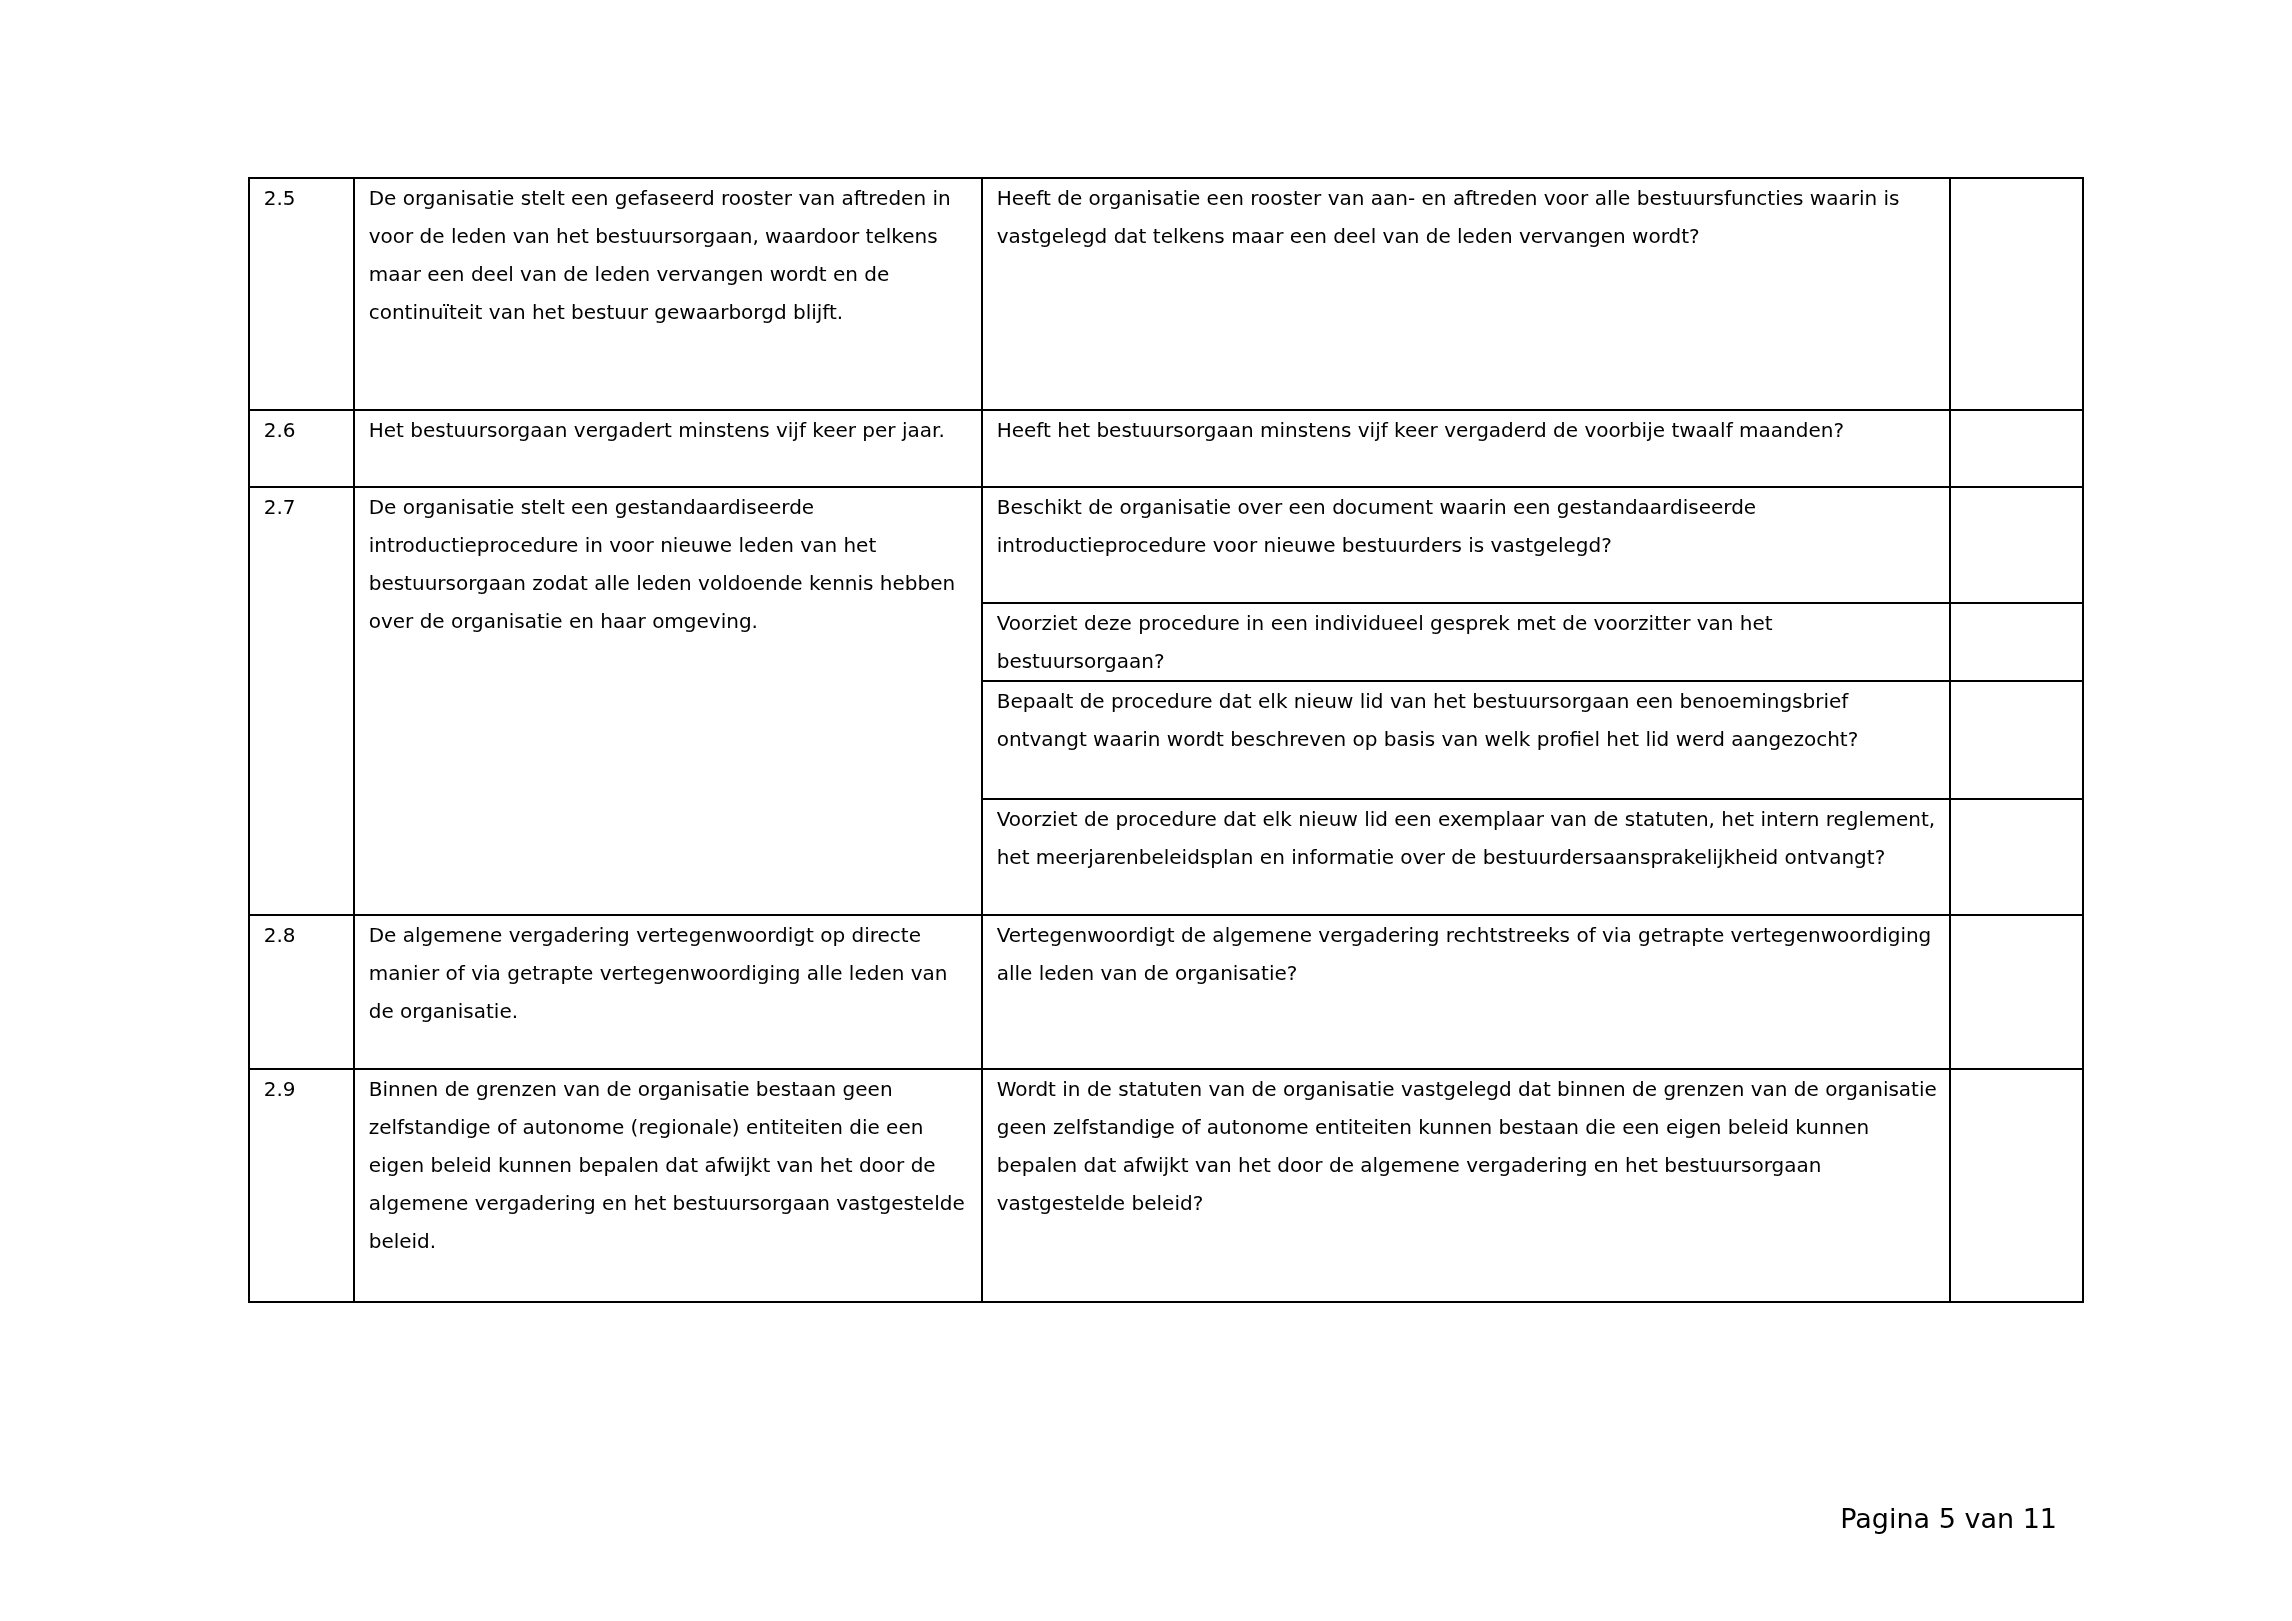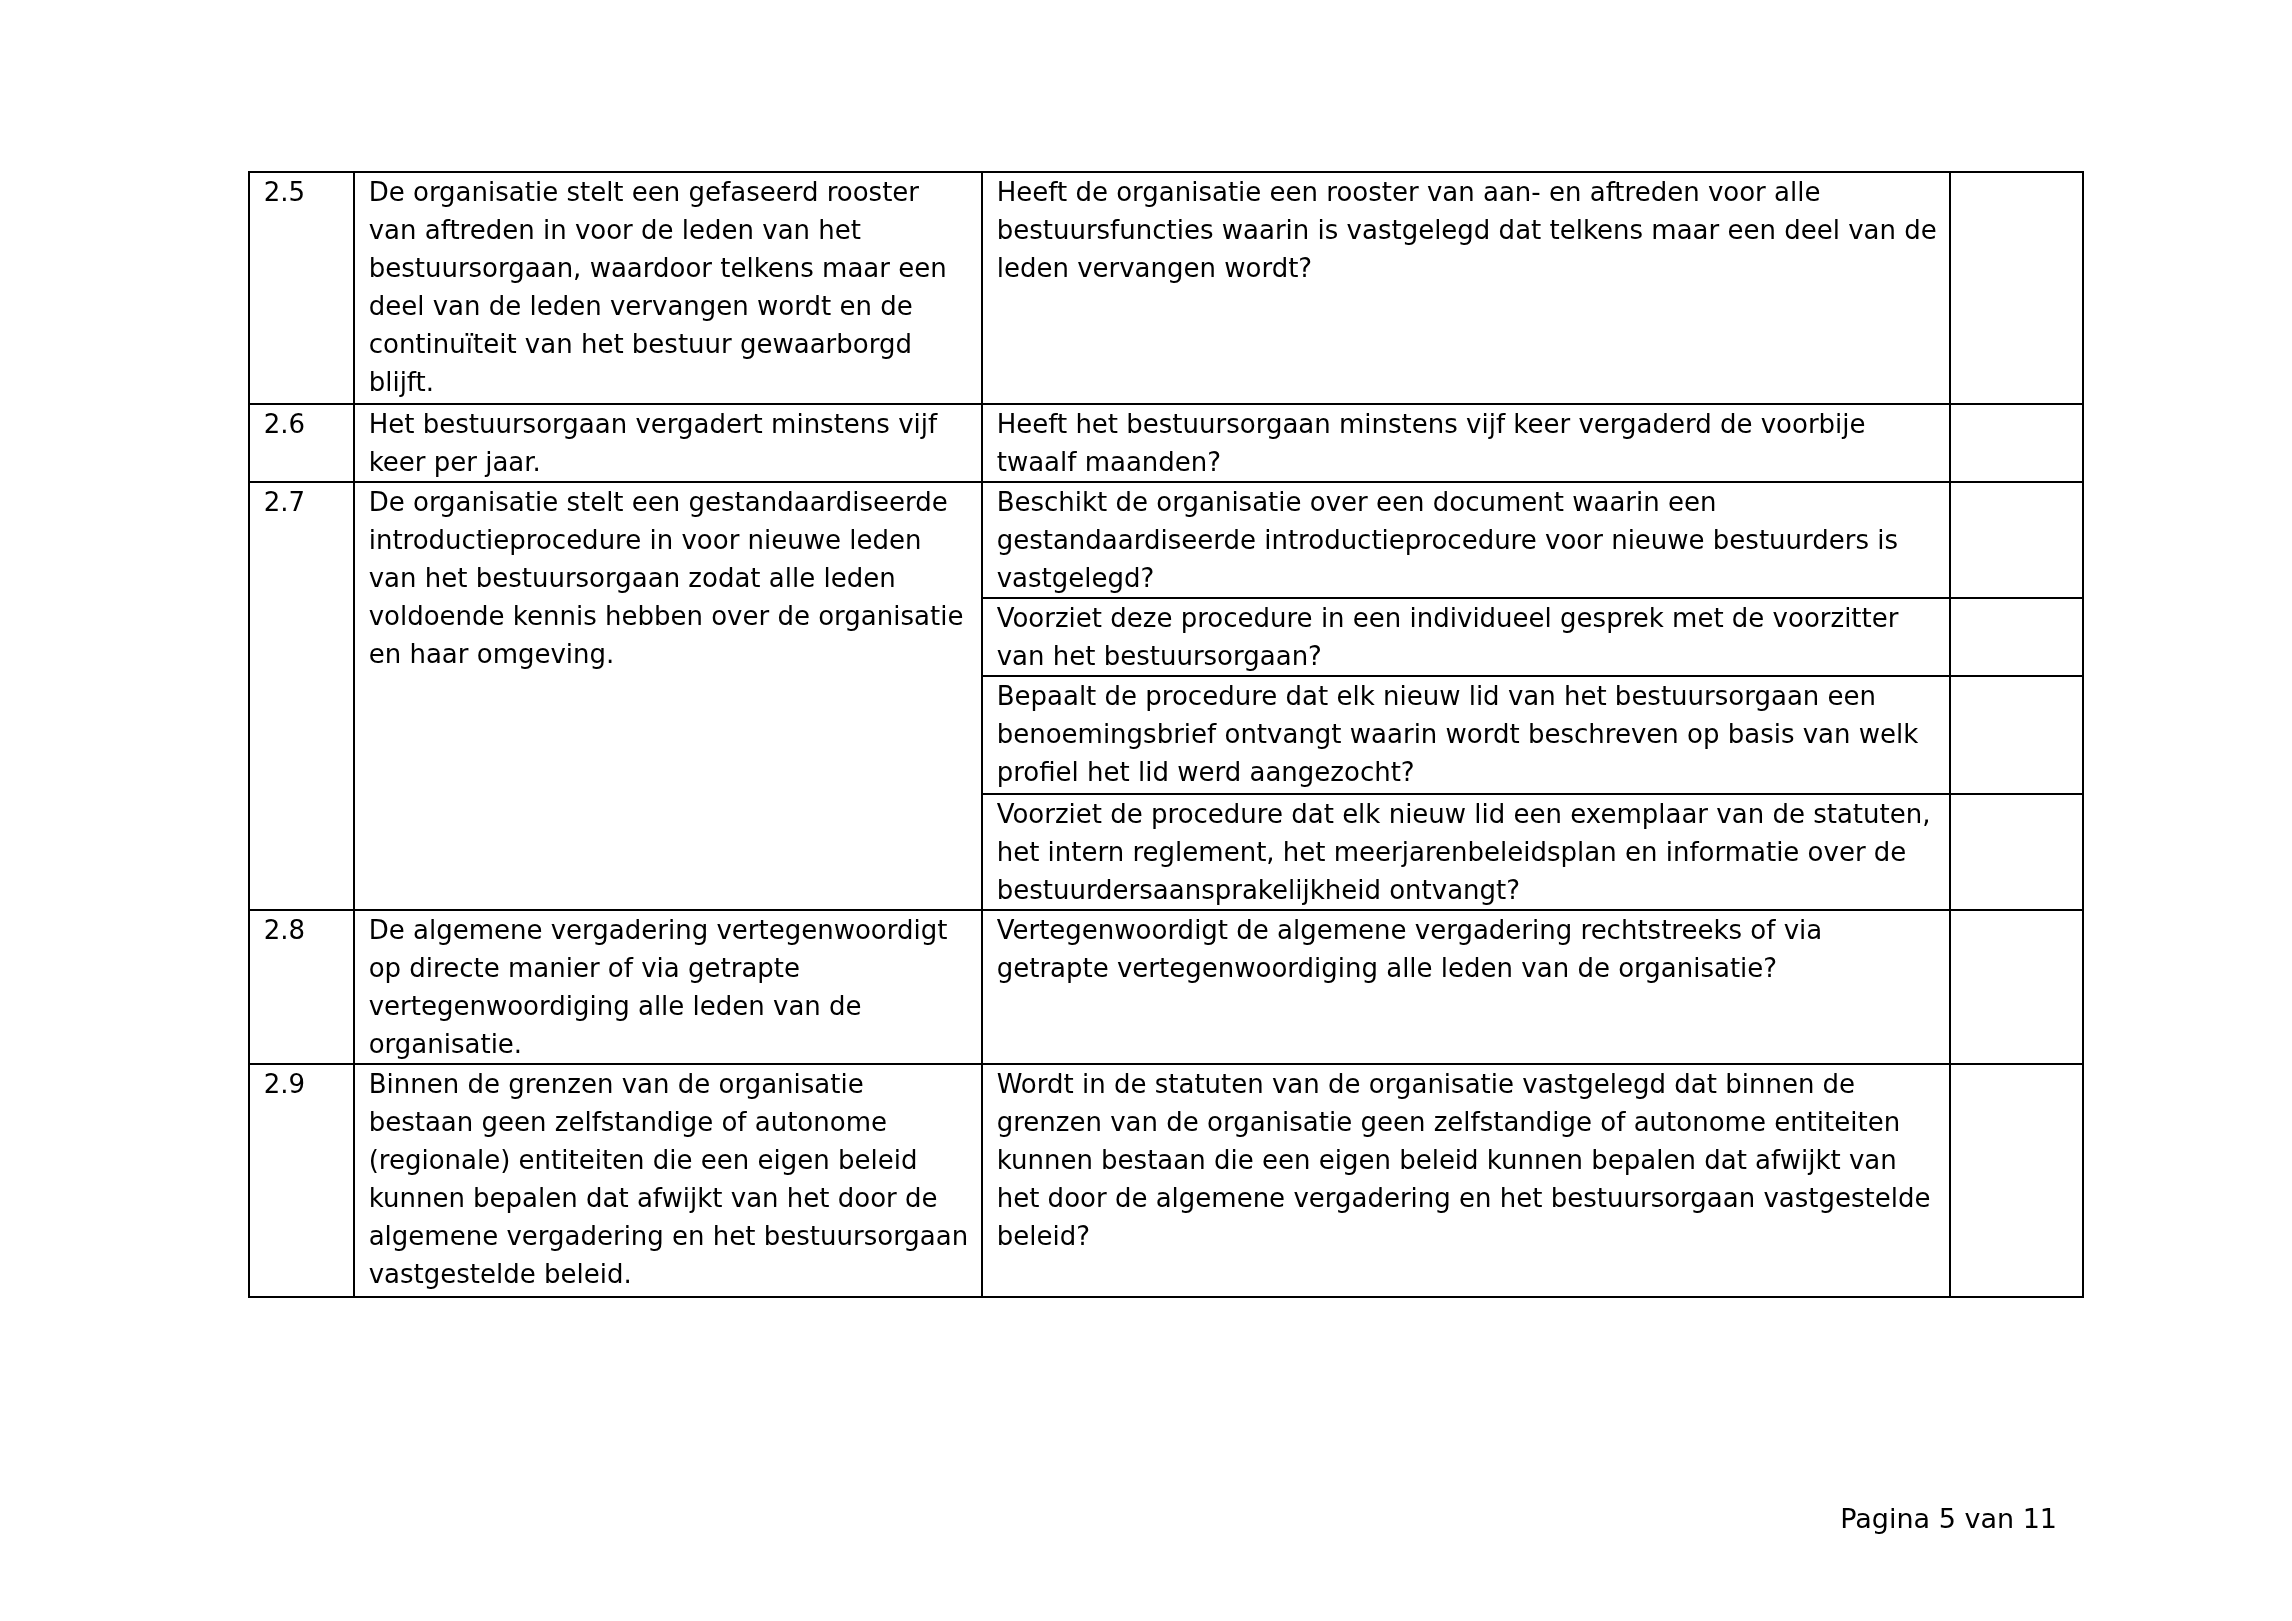--- a/index.html
+++ b/index.html
@@ -18,25 +18,25 @@
     .page {
       position: absolute;
       left: 0; top: 0;
       width: 2293px;
       height: 1621px;
       background: #ffffff;
     }
     table.checklist {
       position: absolute;
       left: 248px;
-      top: 171px;
+      top: 177px;
       width: 1835px;
       border-collapse: collapse;
       table-layout: fixed;
-      font-size: 26px;
+      font-size: 20px;
       line-height: 38px;
     }
     table.checklist td {
       border: 2px solid #000000;
       vertical-align: top;
       padding: 0 11.8px 0 13.7px;
       box-sizing: border-box;
     }
     table.checklist tr.main-row > td {
       border-top-width: 2.9px;

